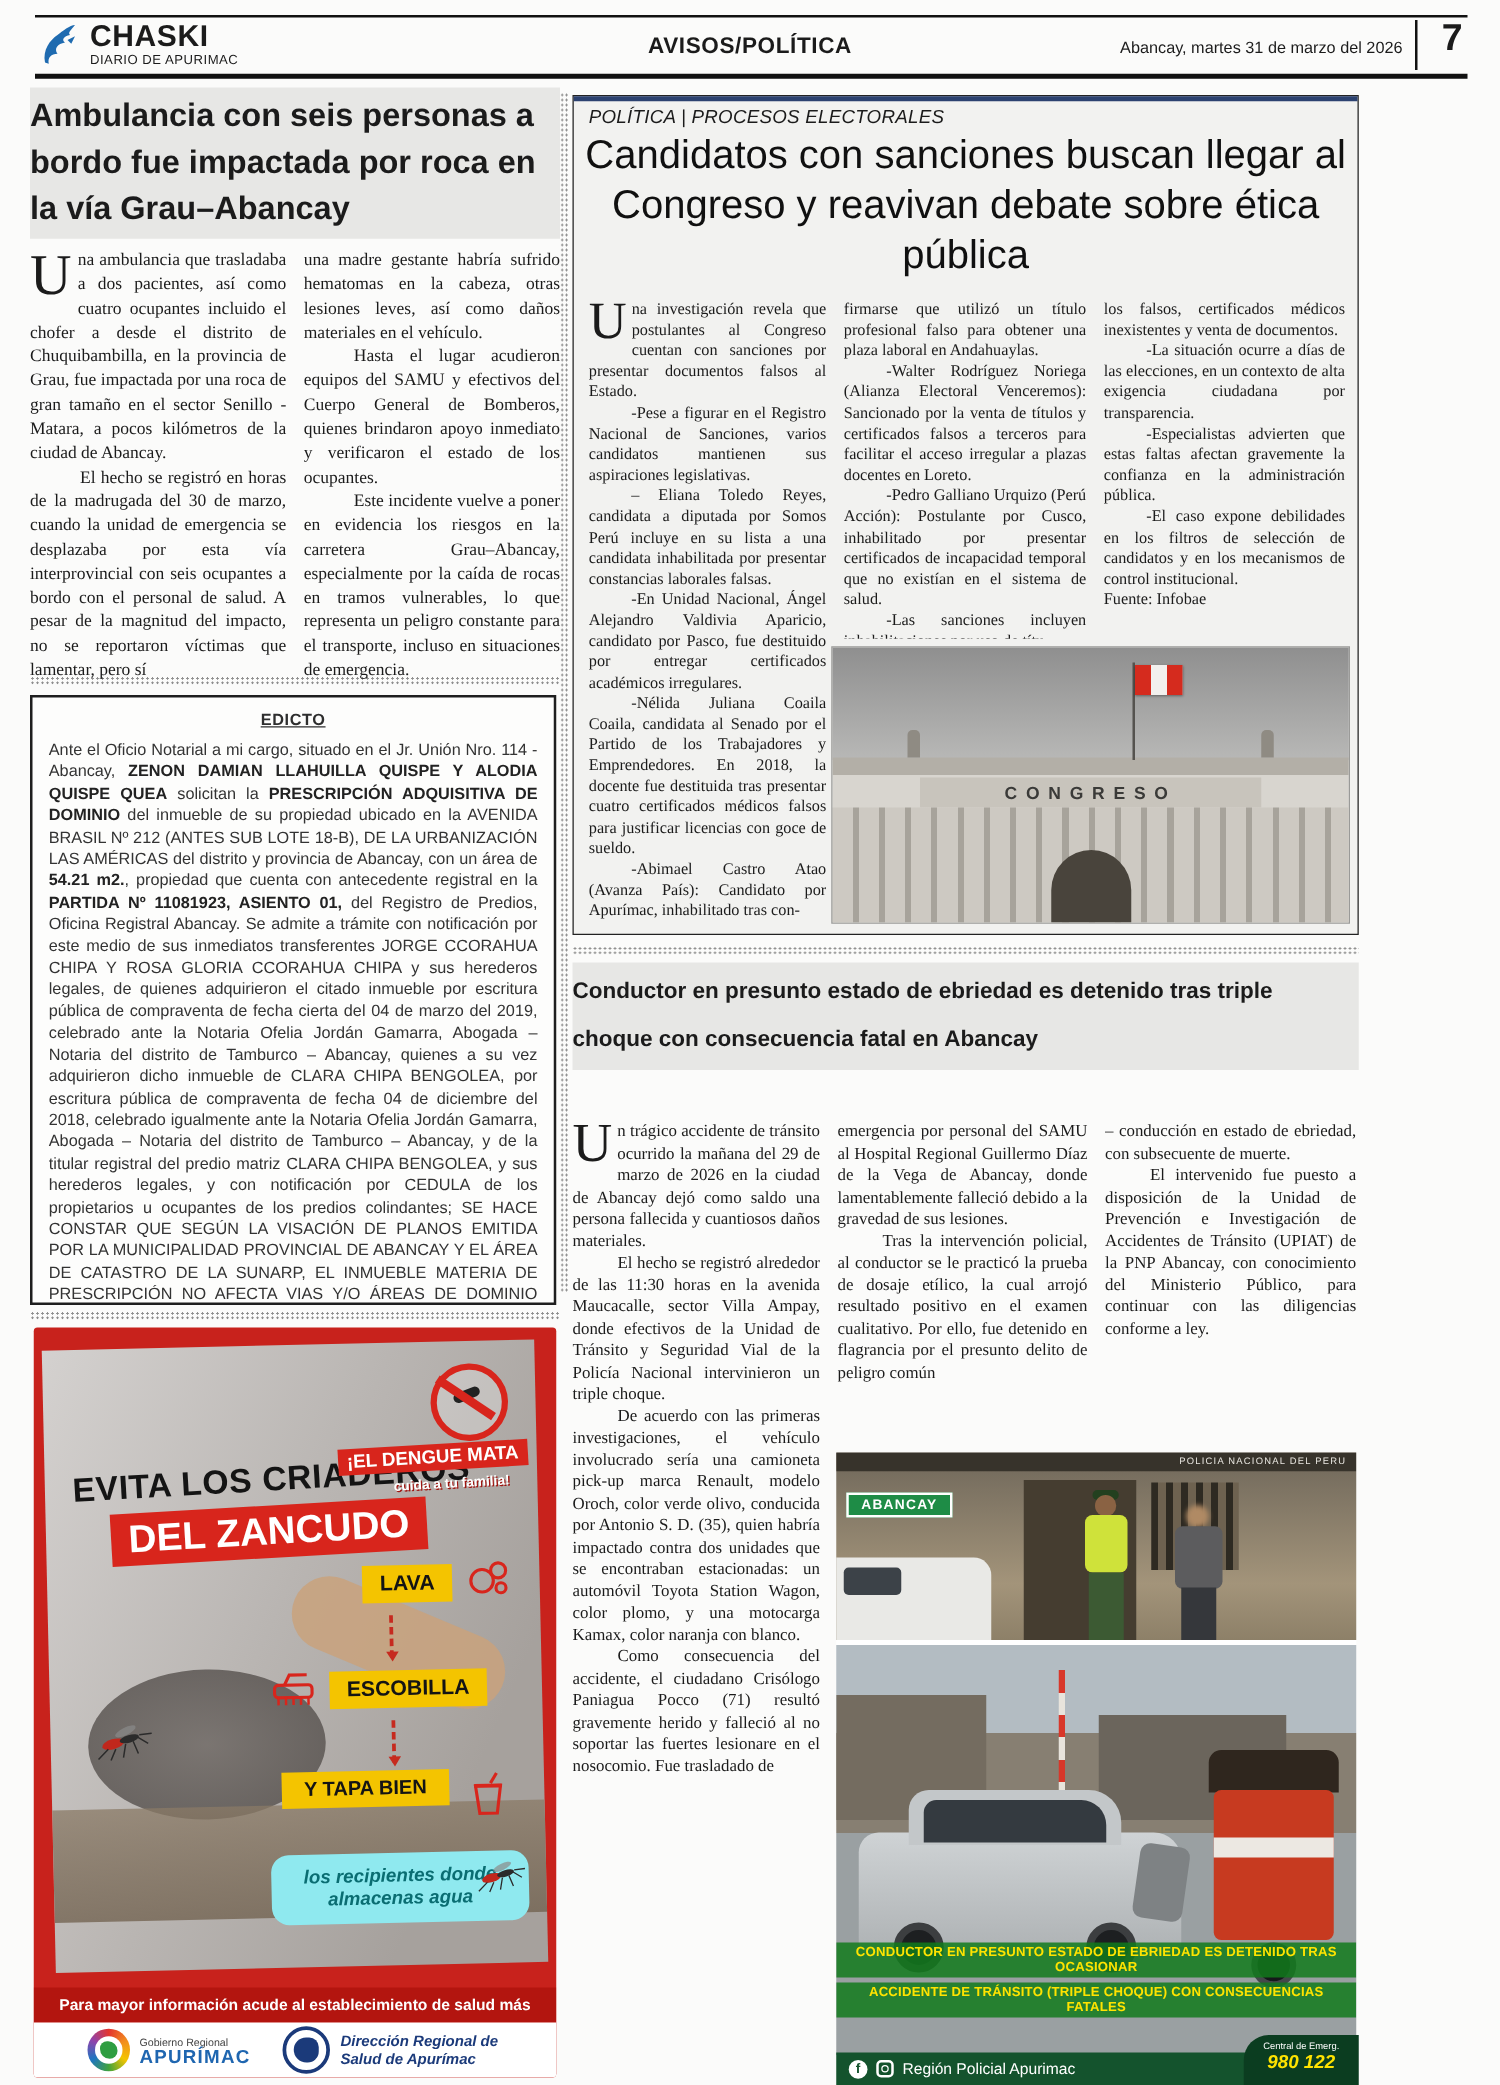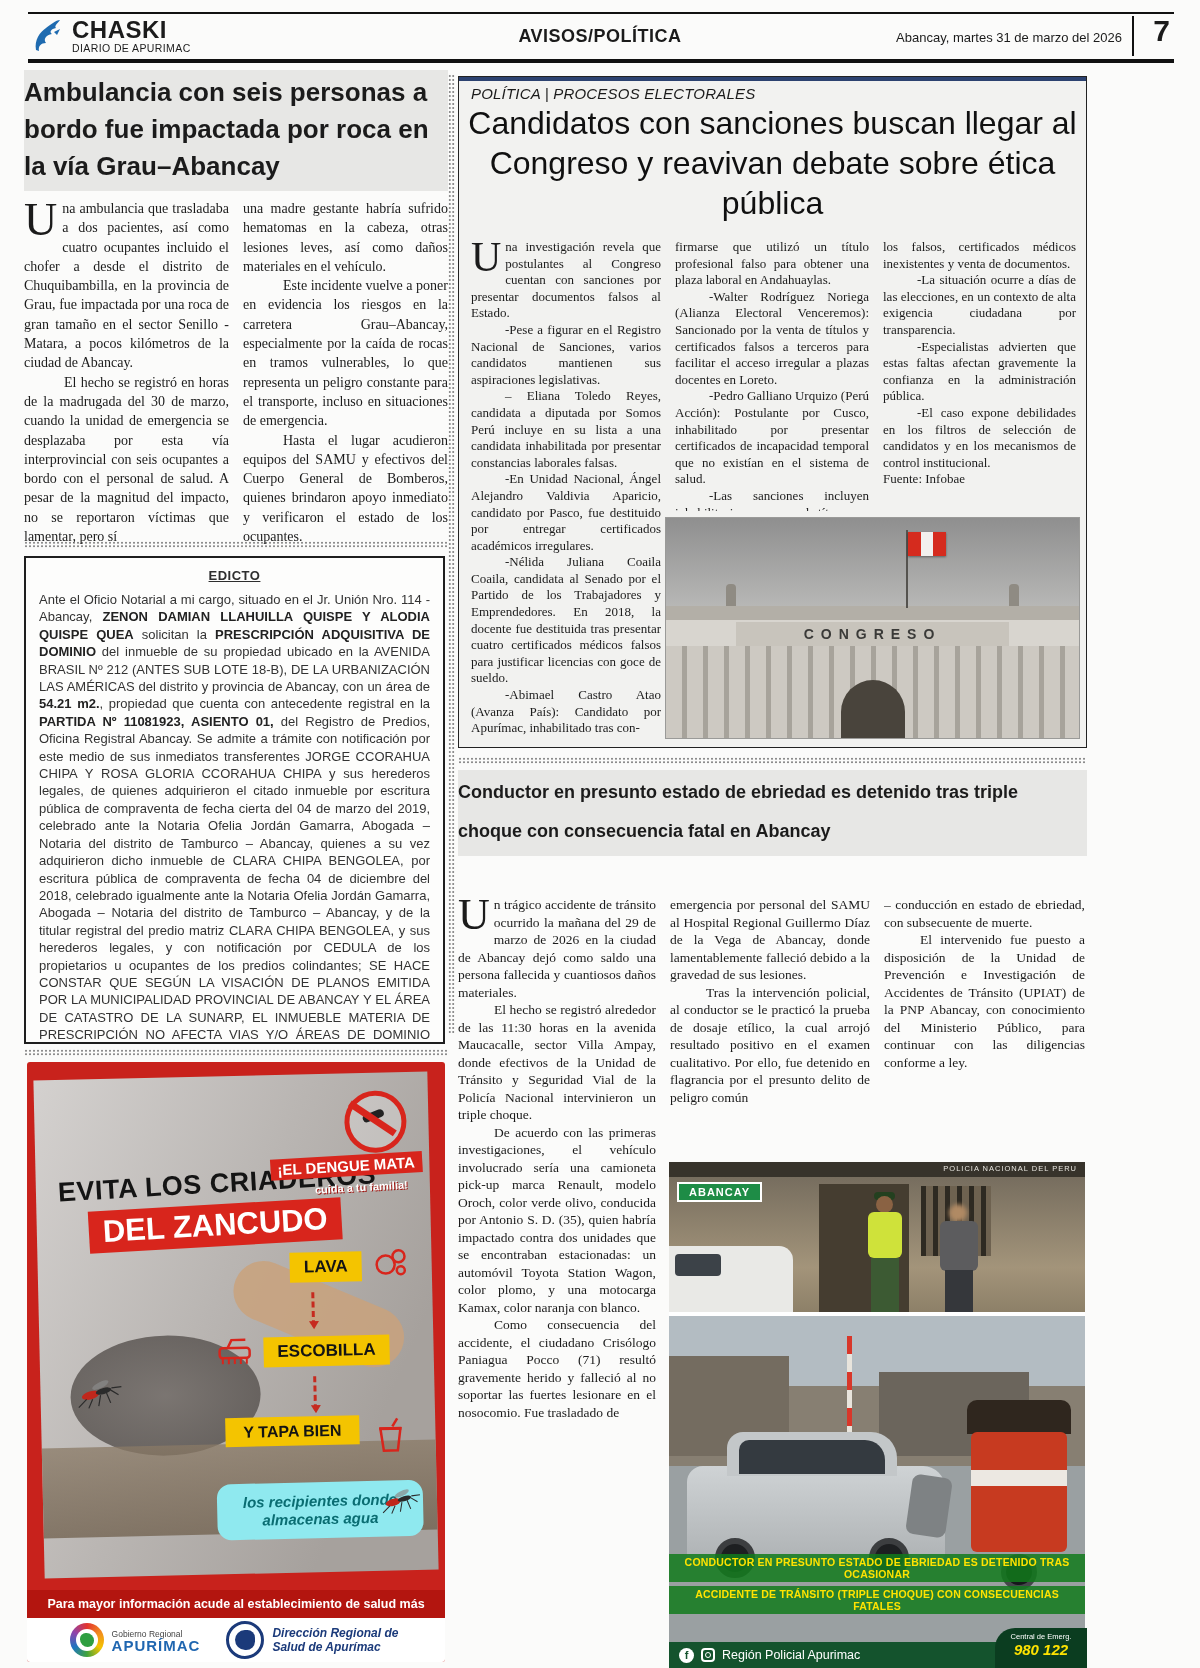--- a/index.html
+++ b/index.html
@@ -110,21 +110,21 @@
   .crash .colbox{position:absolute;font-size:13.5px;line-height:17.5px;overflow:hidden;}
   .crash .dropcap{font-size:44px;line-height:34px;margin:2px 4px 0 0;}
   .crash .serif p.ind{text-indent:36px;}
   .photos{position:absolute;left:211px;right:2px;top:392px;height:482px;background:#fff;}
   .photo-top{position:absolute;left:0;right:0;top:0;height:150px;overflow:hidden;background:linear-gradient(#6f675a,#a3947a 70%,#8d8068);}
   .pt-strip{position:absolute;left:0;right:0;top:0;height:15px;background:#37332b;color:#e8e6e0;
             font-size:7.5px;letter-spacing:1px;text-align:right;padding:2px 8px 0 0;box-sizing:border-box;}
   .pt-door{position:absolute;left:150px;top:22px;width:90px;height:128px;background:#453d30;}
   .pt-bars{position:absolute;left:252px;top:24px;width:70px;height:70px;
            background:repeating-linear-gradient(90deg,#2e2a22 0 5px,#6e6250 5px 12px);}
-  .sign-abancay{position:absolute;left:8px;top:20px;background:#1e8c46;border:2px solid #fff;color:#fff;
+  .sign-abancay{position:absolute;left:8px;top:32px;background:#1e8c46;border:2px solid #fff;color:#fff;
                 font-size:11px;font-weight:bold;padding:2px 10px;letter-spacing:1px;}
   .pt-truck{position:absolute;left:-6px;bottom:0;width:130px;height:66px;background:#e9e9e6;border-radius:6px 14px 0 0;}
   .pt-truck .win{position:absolute;left:12px;top:8px;width:46px;height:22px;background:#3c4248;border-radius:4px;}
   .officer{position:absolute;left:196px;bottom:0;width:40px;height:116px;}
   .officer .head{position:absolute;left:11px;top:0;width:17px;height:17px;border-radius:50%;background:#8a6243;}
   .officer .cap{position:absolute;left:9px;top:-4px;width:21px;height:8px;border-radius:4px;background:#23401f;}
   .officer .vest{position:absolute;left:3px;top:16px;width:34px;height:46px;background:#cfe23a;border-radius:6px;}
   .officer .pants{position:absolute;left:6px;top:62px;width:28px;height:54px;background:#3c5a33;}
   .detainee{position:absolute;left:268px;bottom:0;width:44px;height:108px;}
   .detainee .head{position:absolute;left:12px;top:0;width:18px;height:18px;border-radius:50%;background:#b08a64;filter:blur(2px);}
@@ -187,22 +187,22 @@
 
   <section class="amb">
     <div class="headline-box">Ambulancia con seis personas a bordo fue impactada por roca en la vía Grau–Abancay</div>
     <div class="amb-cols serif">
       <div class="col">
         <p class="first"><span class="dropcap">U</span><span>na ambulancia que trasladaba a dos pacientes, así como cuatro ocupantes incluido el chofer a desde el distrito de Chuquibambilla, en la provincia de Grau, fue impactada por una roca de gran tamaño en el sector Senillo -Matara, a pocos kilómetros de la ciudad de Abancay.</span></p>
         <p class="ind">El hecho se registró en horas de la madrugada del 30 de marzo, cuando la unidad de emergencia se desplazaba por esta vía interprovincial con seis ocupantes a bordo con el personal de salud. A pesar de la magnitud del impacto, no se reportaron víctimas que lamentar, pero sí</p>
       </div>
       <div class="col">
         <p>una madre gestante habría sufrido hematomas en la cabeza, otras lesiones leves, así como daños materiales en el vehículo.</p>
+        <p class="ind">Hasta el lugar acudieron equipos del SAMU y efectivos del Cuerpo General de Bomberos, quienes brindaron apoyo inmediato y verificaron el estado de los ocupantes.</p>
         <p class="ind">Este incidente vuelve a poner en evidencia los riesgos en la carretera Grau–Abancay, especialmente por la caída de rocas en tramos vulnerables, lo que representa un peligro constante para el transporte, incluso en situaciones de emergencia.</p>
-        <p class="ind">Hasta el lugar acudieron equipos del SAMU y efectivos del Cuerpo General de Bomberos, quienes brindaron apoyo inmediato y verificaron el estado de los ocupantes.</p>
       </div>
     </div>
   </section>
 
   <section class="pol">
     <div class="pol-inner"></div>
     <div class="pol-kicker">POLÍTICA | PROCESOS ELECTORALES</div>
     <div class="pol-headline">Candidatos con sanciones buscan llegar al Congreso y reavivan debate sobre ética pública</div>
 
     <div class="colbox serif" style="left:12px;top:162px;width:190px;height:498px;">

